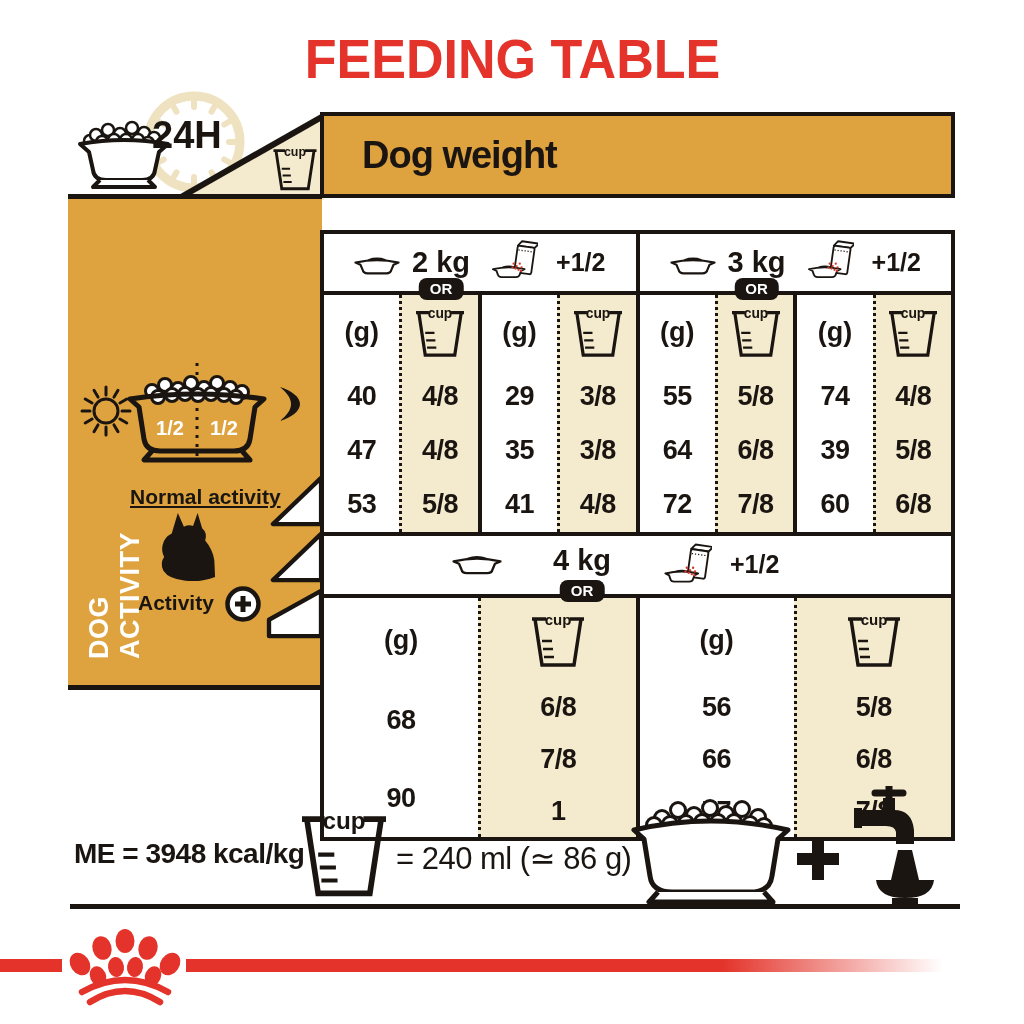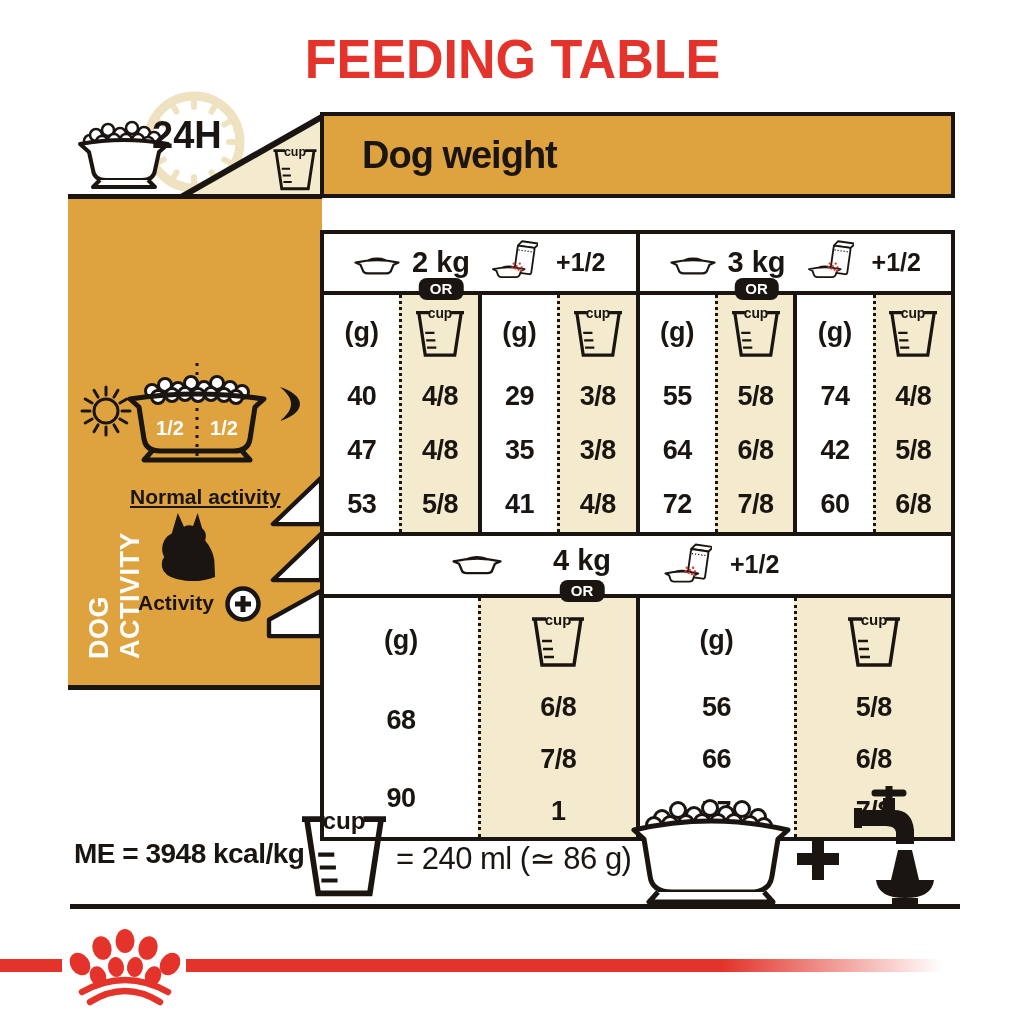--- a/index.html
+++ b/index.html
@@ -344,21 +344,21 @@
             <div class="vcell">6/8</div>
             <div class="vcell">7/8</div>
           </div>
         </div>
         <div class="pair">
           <div class="col">
             <div class="hcell">
                 <span class="g">(g)</span>
               </div>
             <div class="vcell">74</div>
-            <div class="vcell">42</div>
+            <div class="vcell">39</div>
             <div class="vcell">60</div>
           </div>
           <div class="col cream">
             <div class="hcell">
               <svg width="48" height="54" viewBox="0 0 52 58">
                   <use href="#cupbody"></use>
                 <text class="cupword" x="26" y="14" font-size="15" text-anchor="middle" fill="#1A1511">cup</text>
                 </svg>
             </div>
             <div class="vcell">4/8</div>

